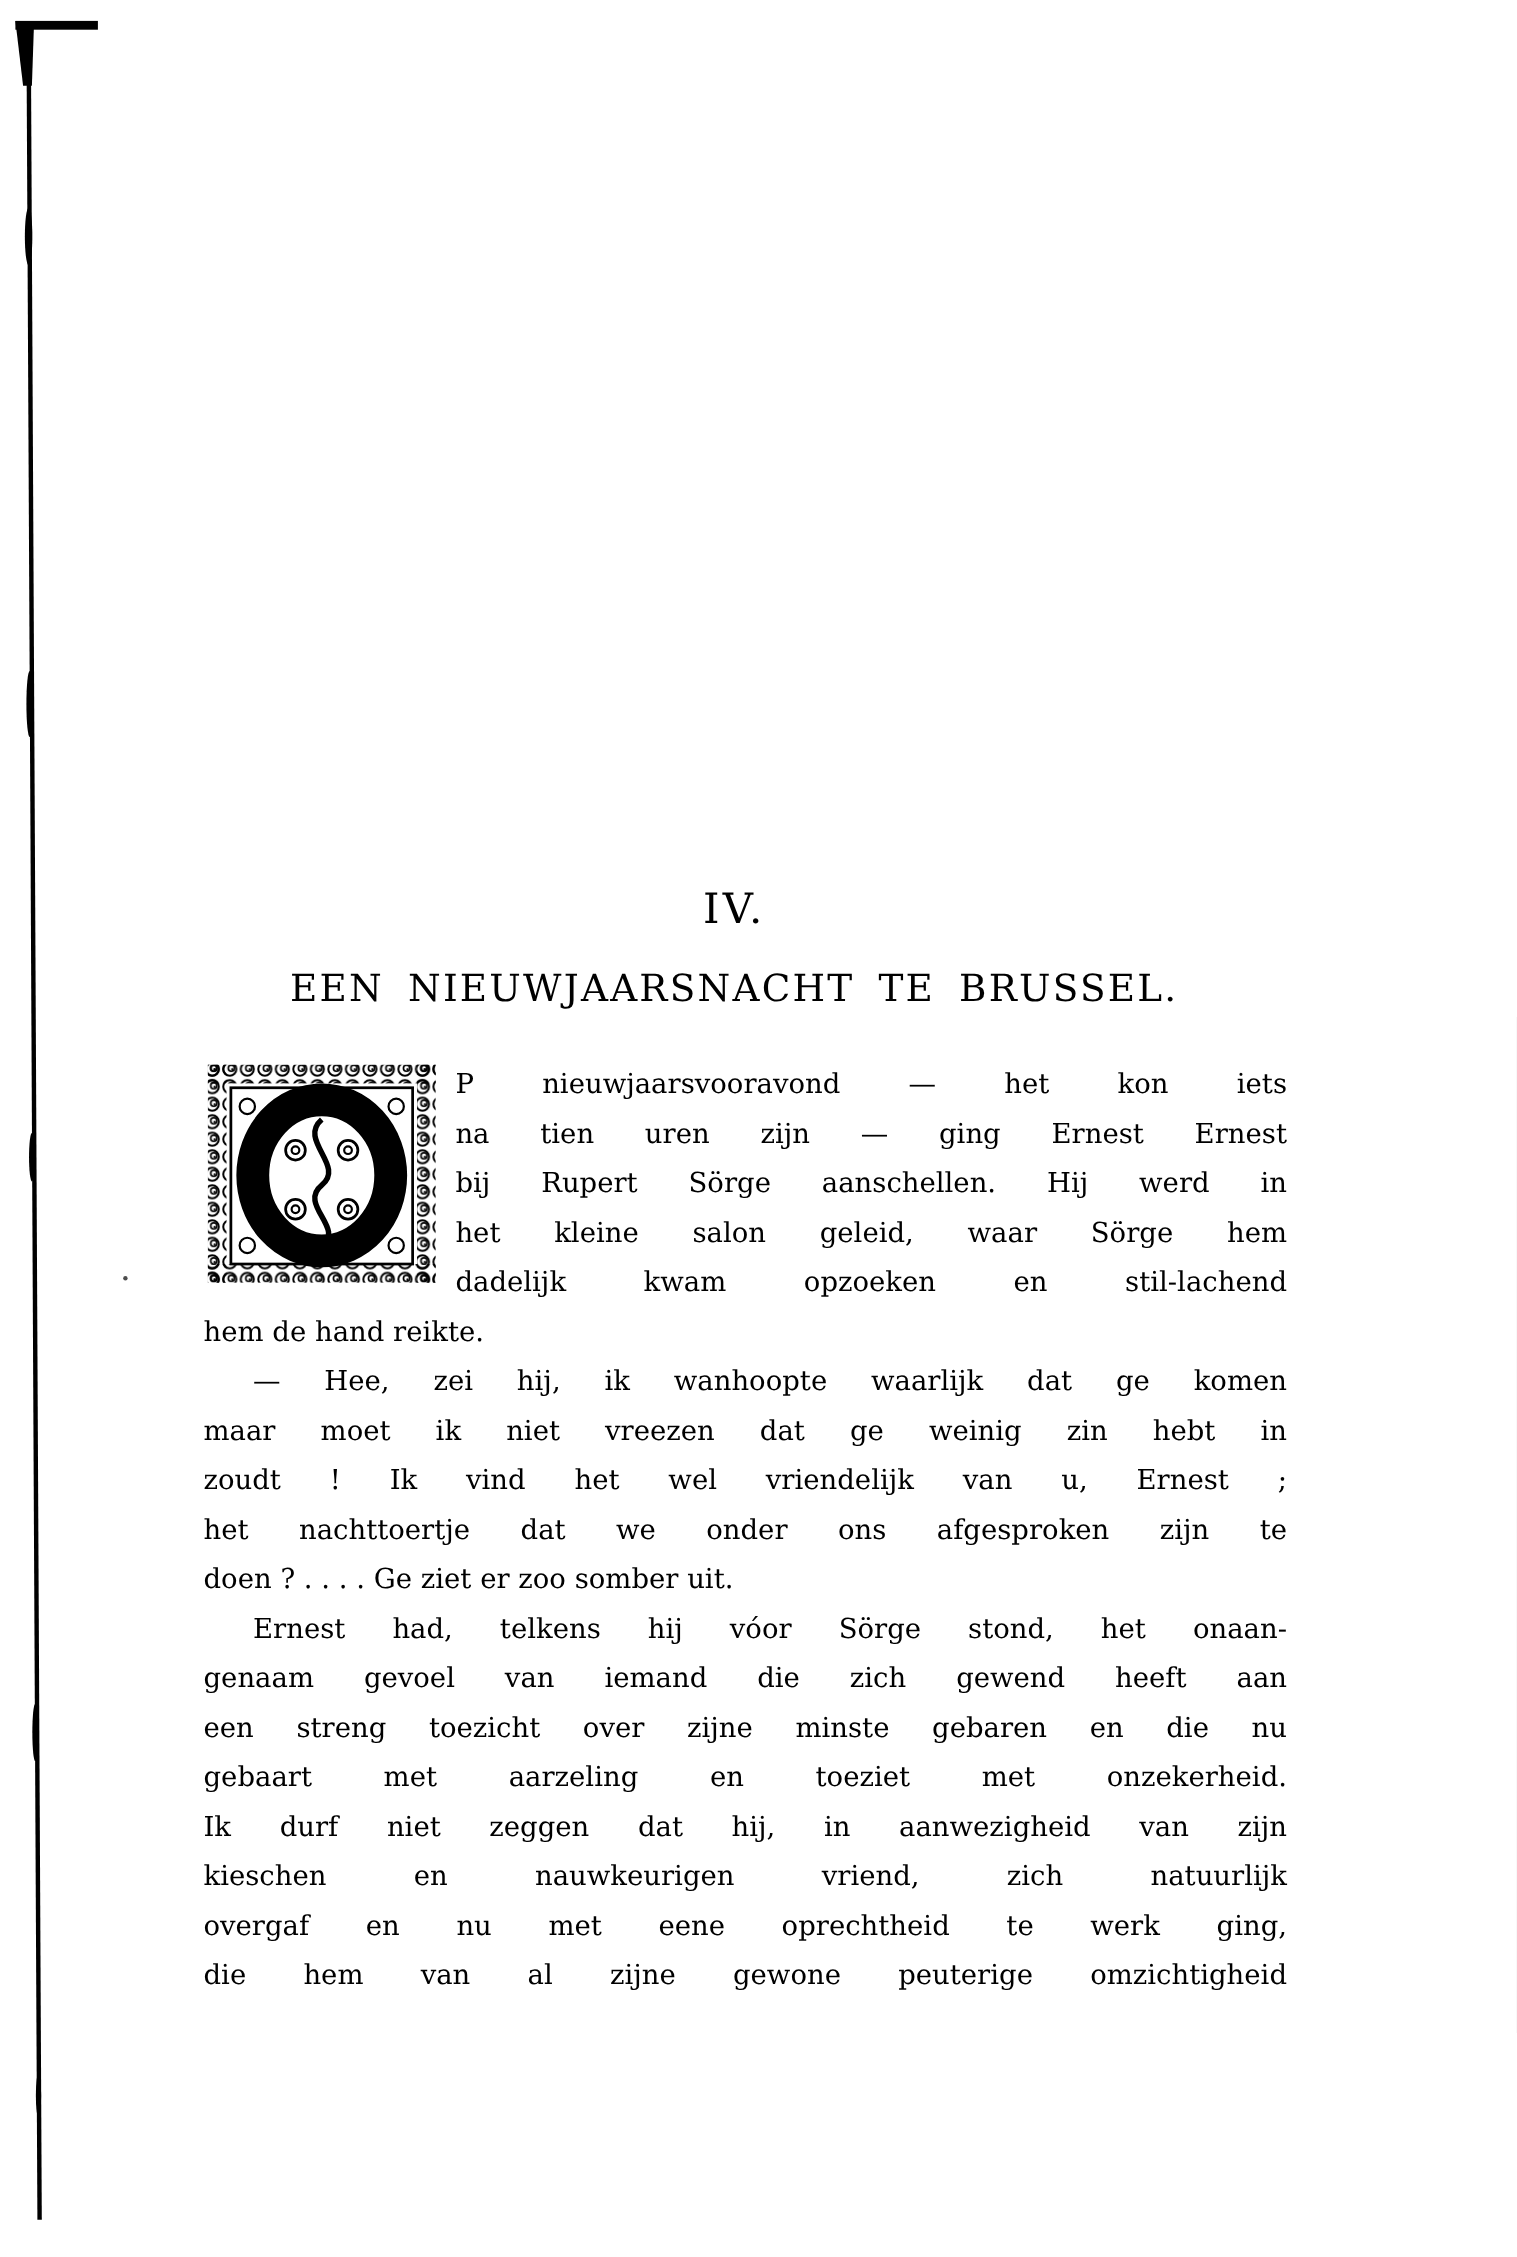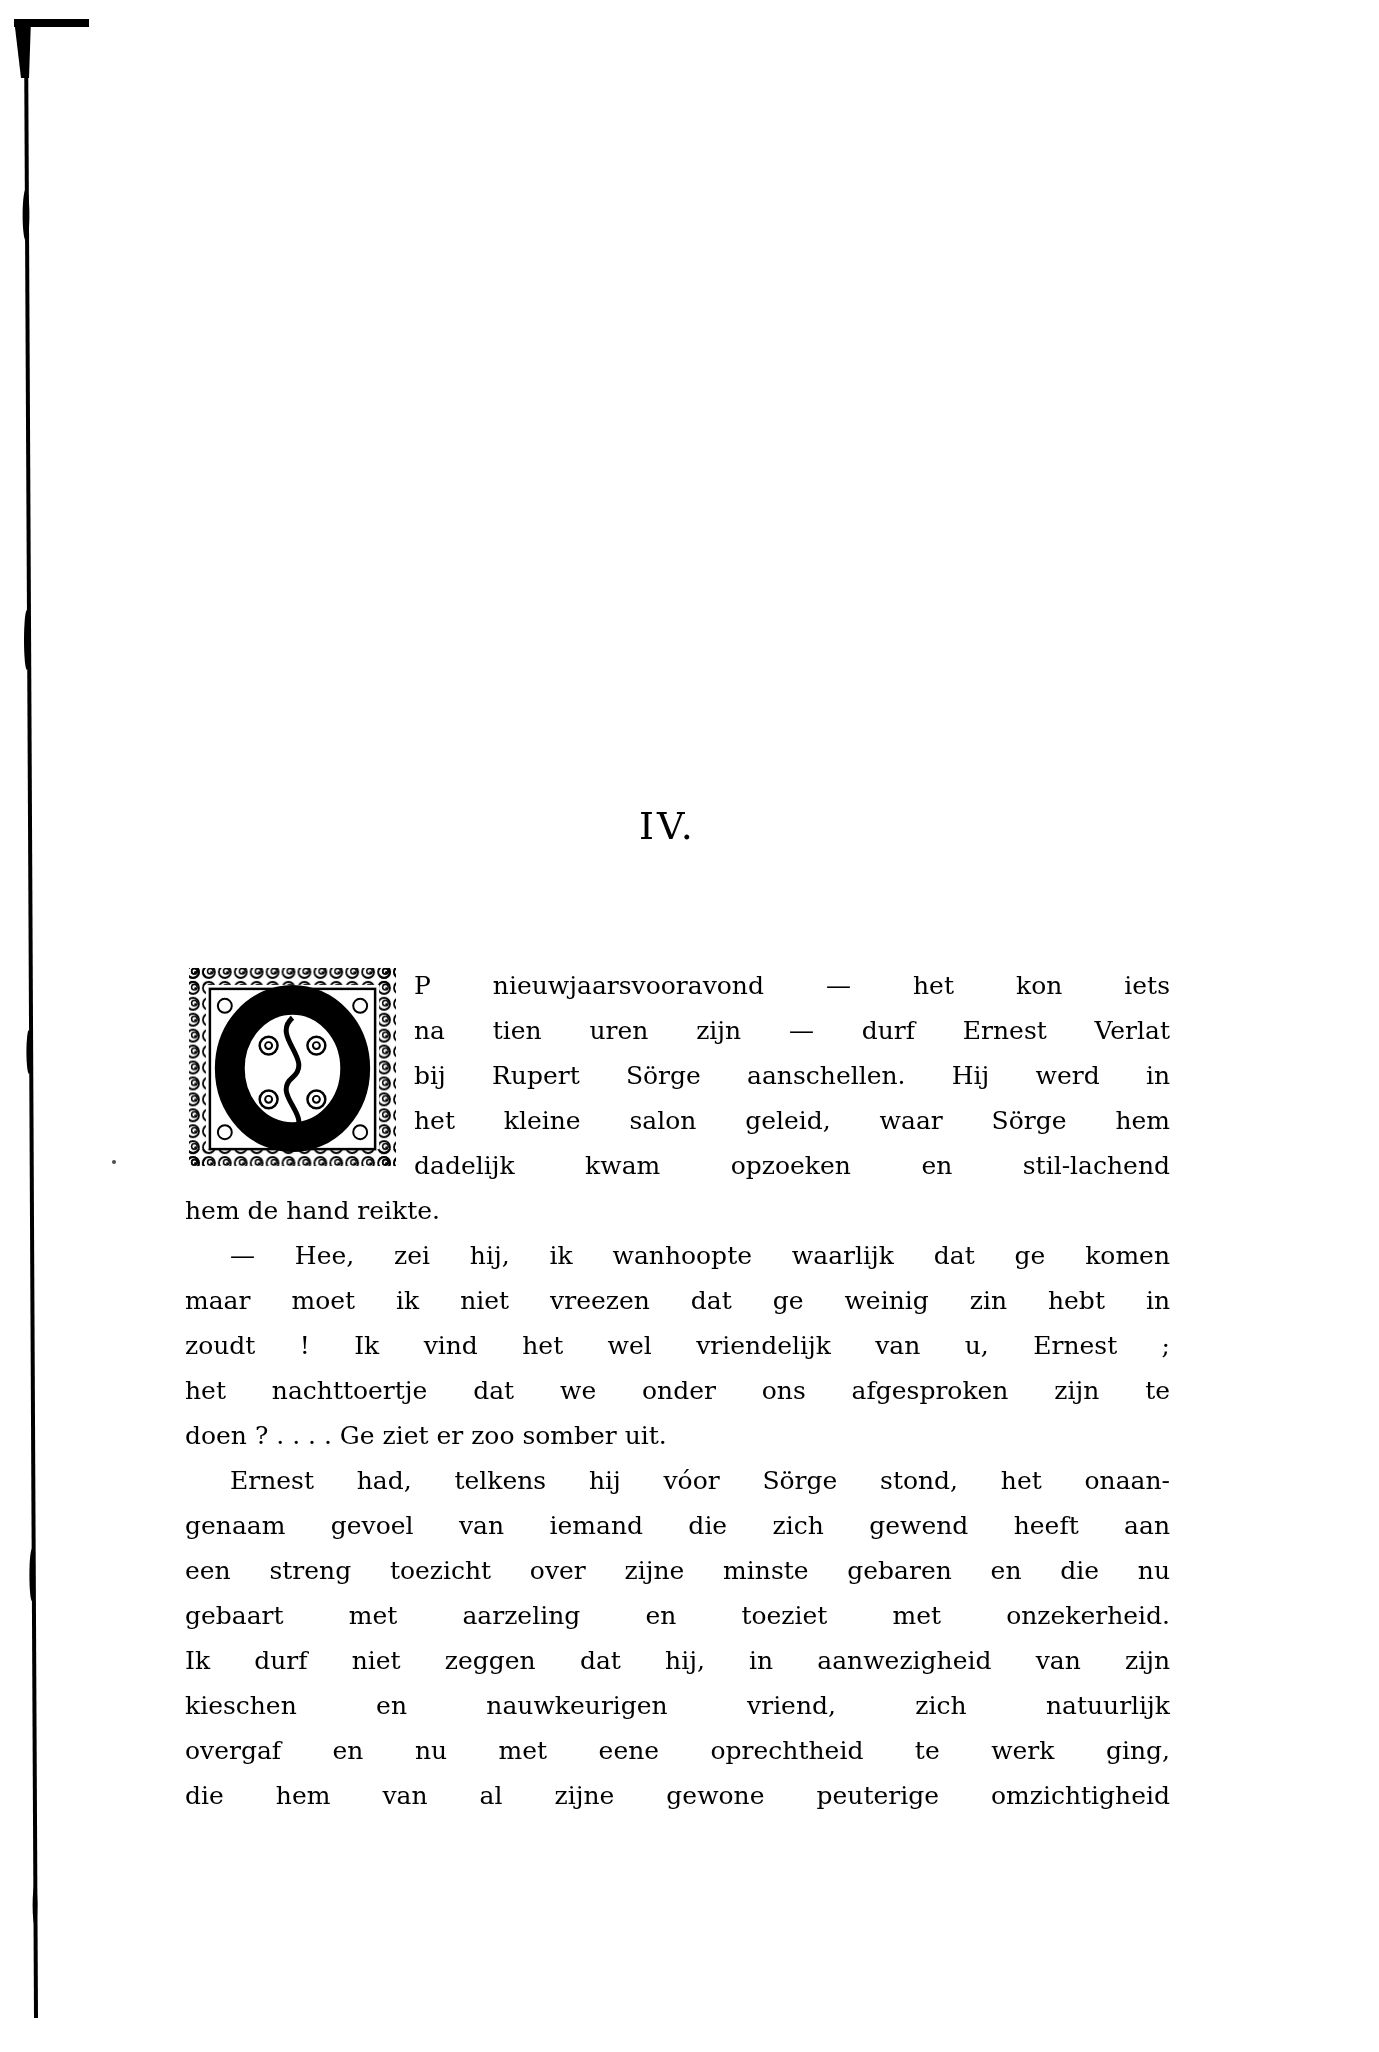--- a/index.html
+++ b/index.html
@@ -47,20 +47,21 @@
       <ellipse cx="27" cy="640" rx="3" ry="30" fill="#000"></ellipse>
       <ellipse cx="29" cy="1052" rx="2.6" ry="22" fill="#000"></ellipse>
       <ellipse cx="32" cy="1575" rx="2.6" ry="26" fill="#000"></ellipse>
       <ellipse cx="35" cy="1905" rx="2.4" ry="20" fill="#000"></ellipse>
     </svg>
   </div>
   <div class="speck" style="left:112px;top:1160px;width:4px;height:4px;opacity:.7;"></div>
 
   <div class="chapter-number">IV.</div>
 
+  <div class="chapter-title">EEN NIEUWJAARSNACHT TE BRUSSEL.</div>
 
   <div class="text-block">
 
     <div>
       <span class="dropcap-wrap">
         <span class="visually-hidden">O</span>
         <svg viewBox="0 0 216 211">
           <defs>
             <pattern id="scrolls" width="16" height="16" patternUnits="userSpaceOnUse">
               <circle cx="8" cy="8" r="6" fill="none" stroke="#000" stroke-width="1.8"></circle>
@@ -89,21 +90,21 @@
           <circle cx="132" cy="82" r="9" fill="none" stroke="#000" stroke-width="2.5"></circle>
           <circle cx="132" cy="82" r="3.5" fill="none" stroke="#000" stroke-width="2"></circle>
           <circle cx="84" cy="136" r="9" fill="none" stroke="#000" stroke-width="2.5"></circle>
           <circle cx="84" cy="136" r="3.5" fill="none" stroke="#000" stroke-width="2"></circle>
           <circle cx="132" cy="136" r="9" fill="none" stroke="#000" stroke-width="2.5"></circle>
           <circle cx="132" cy="136" r="3.5" fill="none" stroke="#000" stroke-width="2"></circle>
         </svg>
       </span>
       <div>
           <div class="line">P nieuwjaarsvooravond — het kon iets</div>
-          <div class="line">na tien uren zijn — durf Ernest Verlat</div>
+          <div class="line">na tien uren zijn — ging Ernest Ernest</div>
           <div class="line">bij Rupert Sörge aanschellen. Hij werd in</div>
           <div class="line">het kleine salon geleid, waar Sörge hem</div>
           <div class="line">dadelijk kwam opzoeken en stil-lachend</div>
           <div class="line short">hem de hand reikte.</div>
         </div>
     </div>
 
     <div>
         <div class="line indent">— Hee, zei hij, ik wanhoopte waarlijk dat ge komen</div>
         <div class="line">maar moet ik niet vreezen dat ge weinig zin hebt in</div>

